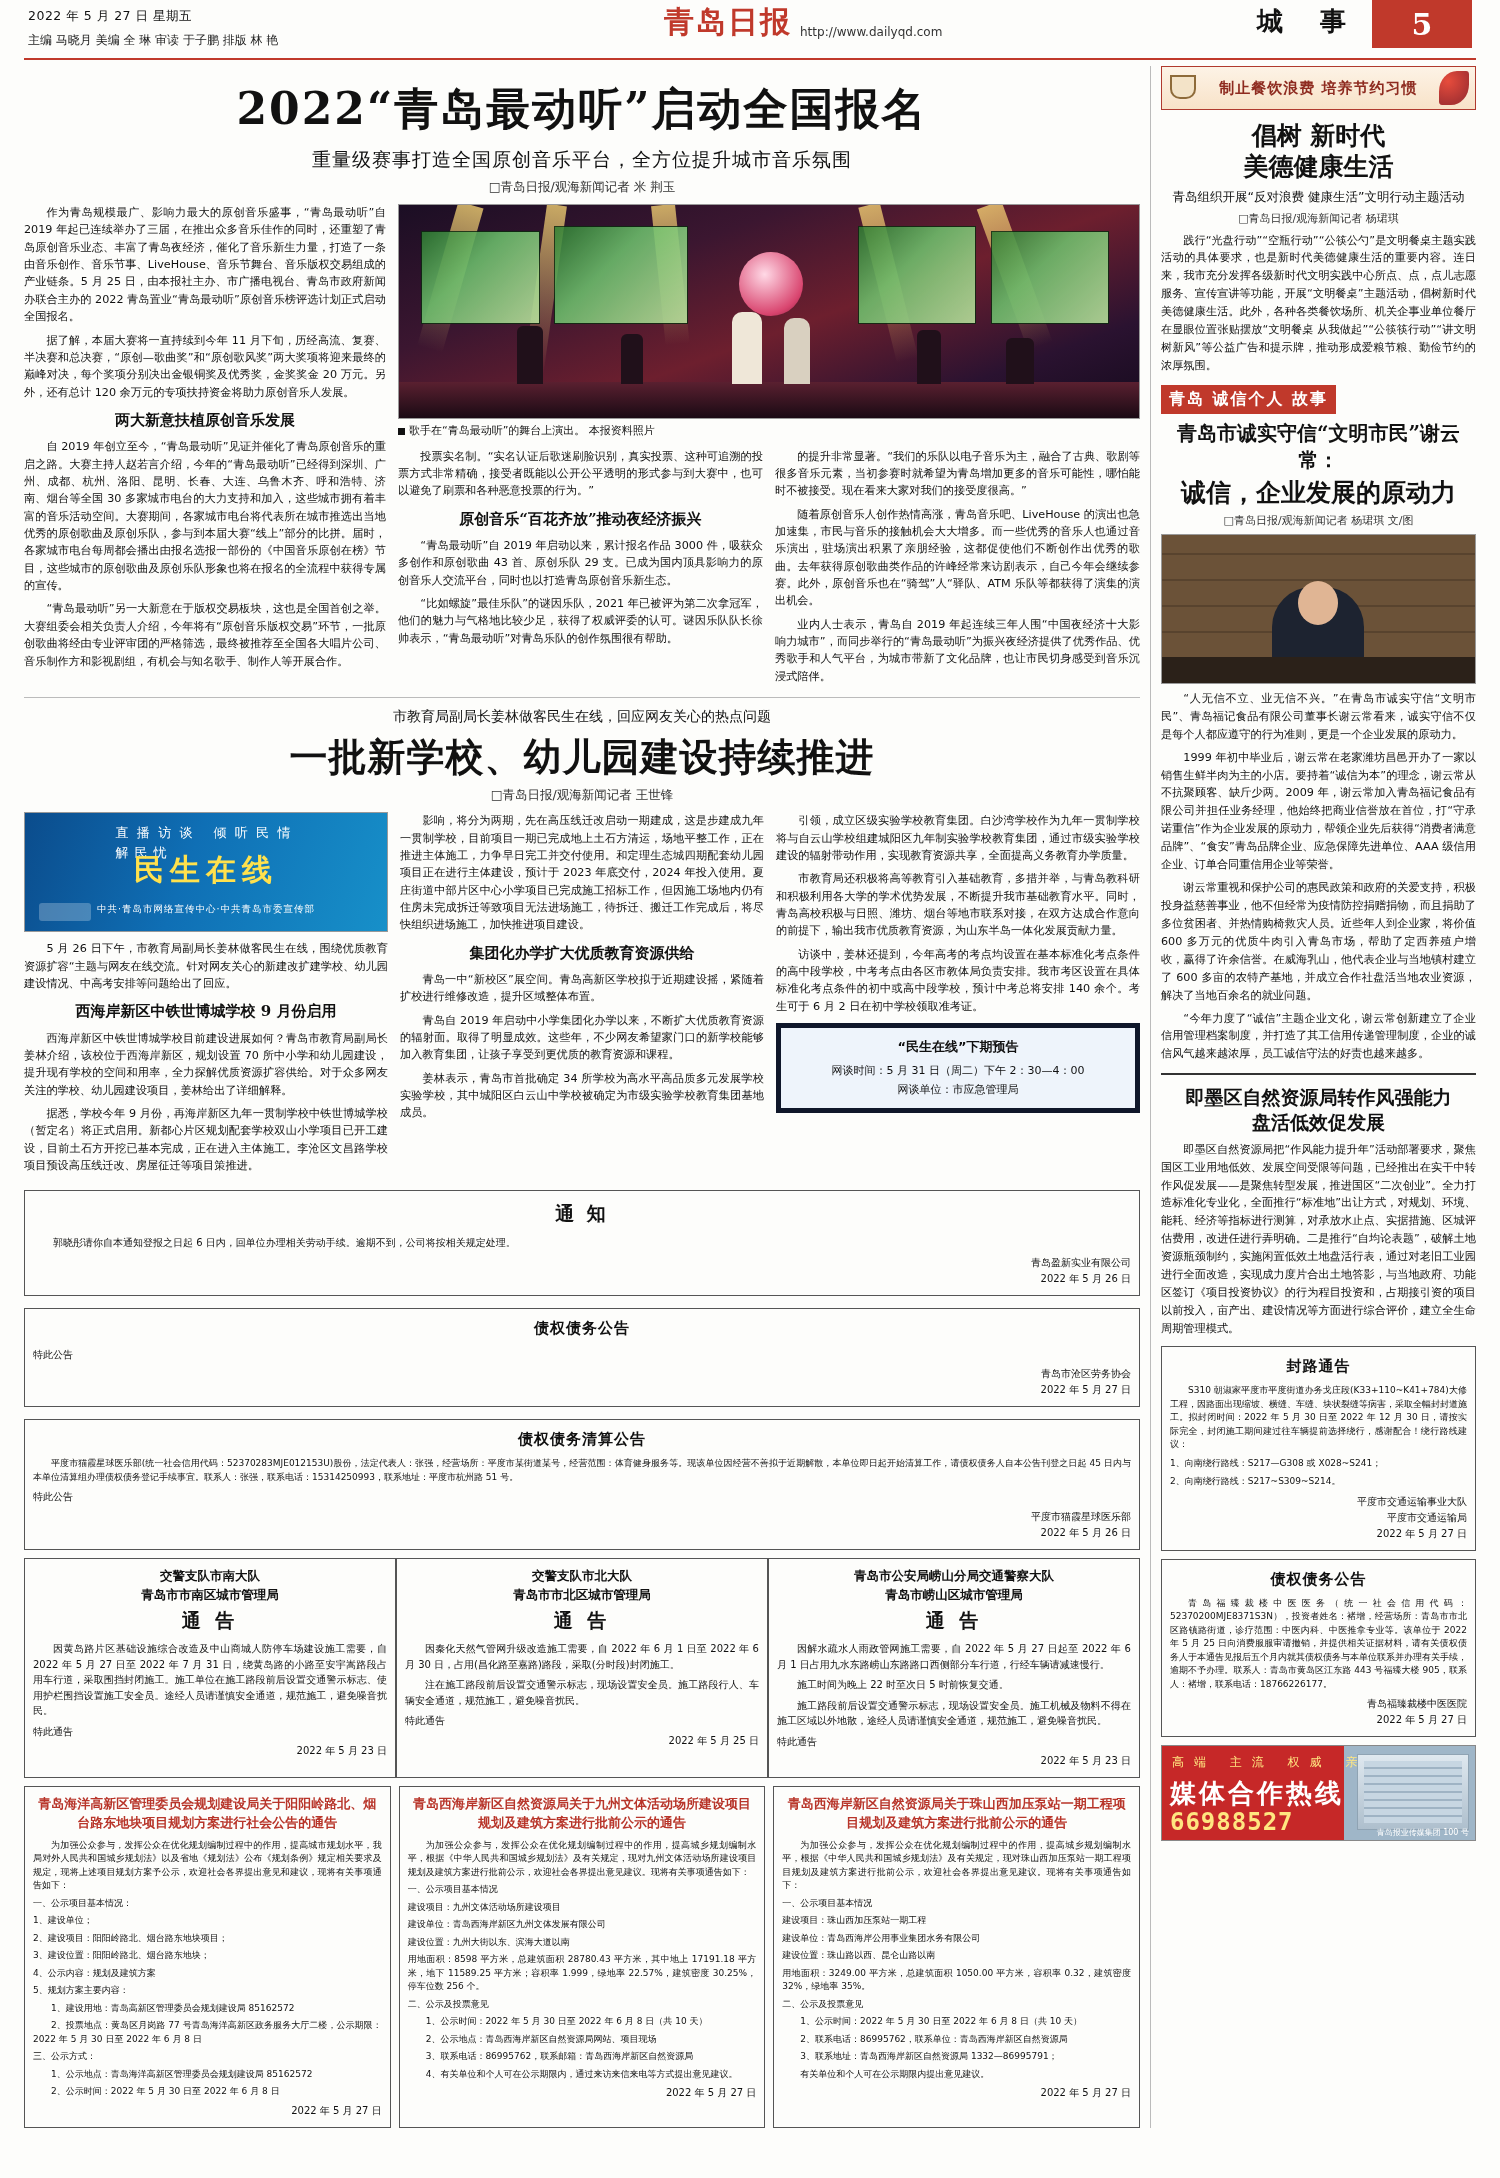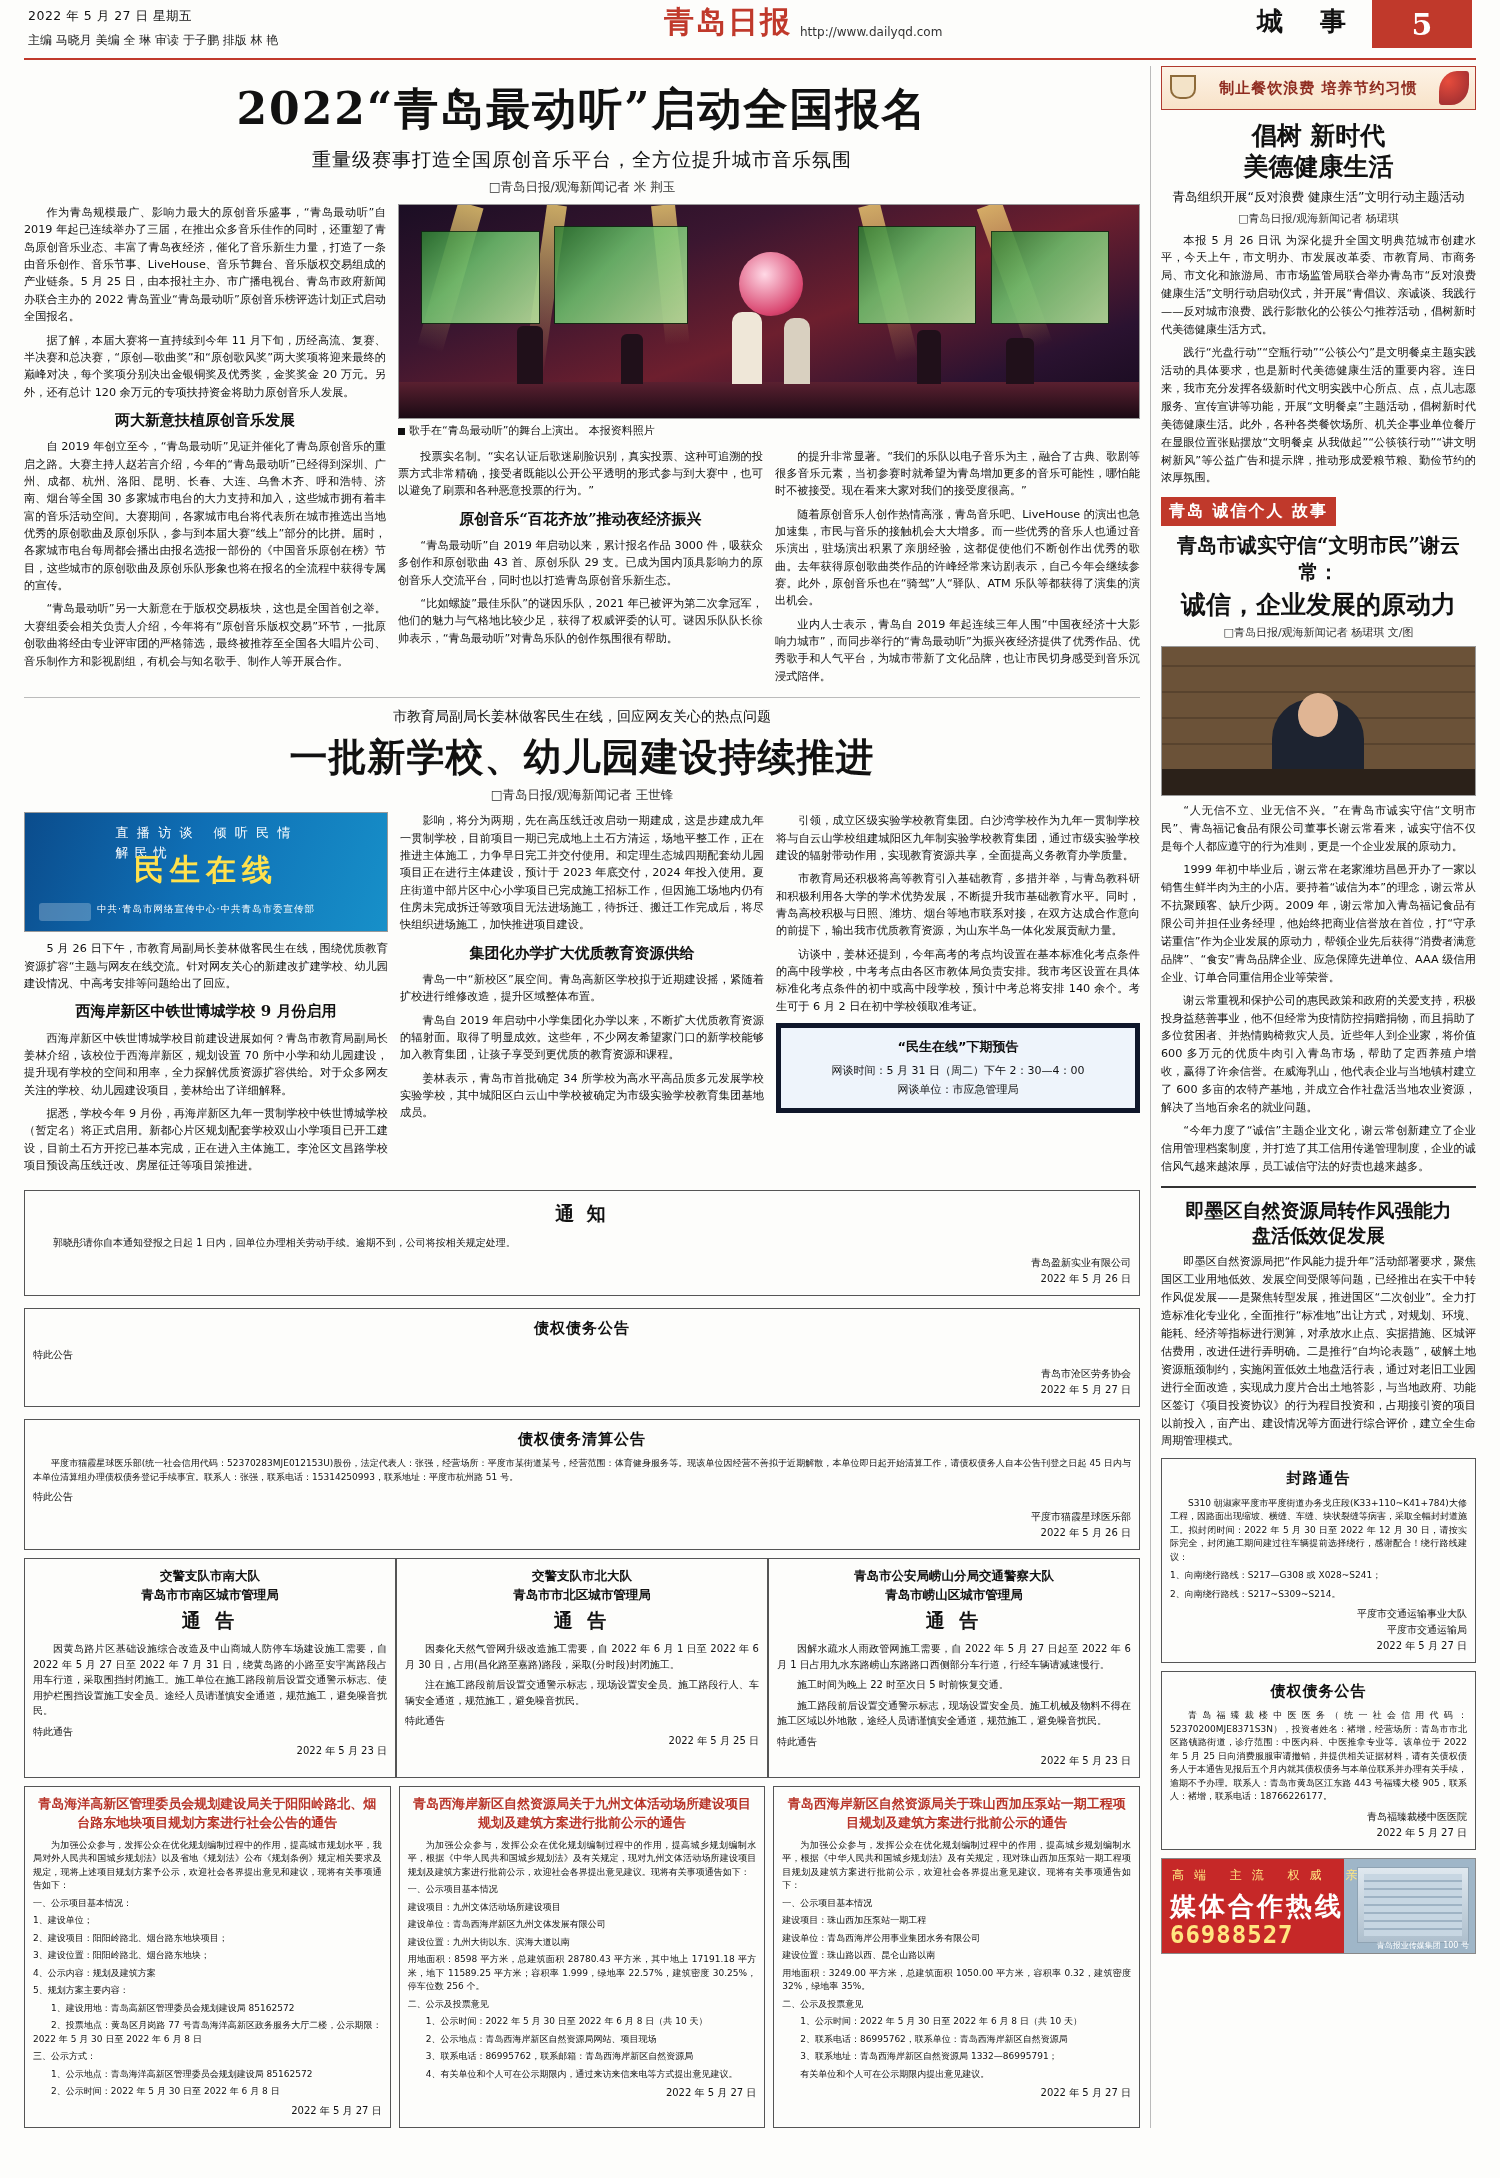--- a/index.html
+++ b/index.html
@@ -233,21 +233,21 @@
             <span class="t">“民生在线”下期预告</span>
             <div>网谈时间：5 月 31 日（周二）下午 2：30—4：00</div>
             <div>网谈单位：市应急管理局</div>
           </div>
         </div>
       </div>
 
       <div class="ann-grid">
         <div class="abox">
           <div class="title">通 知</div>
-          <p>郭晓彤请你自本通知登报之日起 1 日内，回单位办理相关劳动手续。逾期不到，公司将按相关规定处理。</p>
+          <p>郭晓彤请你自本通知登报之日起 6 日内，回单位办理相关劳动手续。逾期不到，公司将按相关规定处理。</p>
           <div class="right-sign">
             <div>青岛盈新实业有限公司</div>
             <div>2022 年 5 月 26 日</div>
           </div>
         </div>
         <div class="abox">
           <div class="title sm">债权债务公告</div>
           <div class="left-note">特此公告</div>
           <div class="right-sign">
             <div>青岛市沧区劳务协会</div>
@@ -360,21 +360,20 @@
         <div class="leaf"></div>
       </div>
 
       <div class="r-head">
         <div>倡树 新时代</div>
         <div>美德健康生活</div>
       </div>
       <div class="r-sub">青岛组织开展“反对浪费 健康生活”文明行动主题活动</div>
       <div class="r-by">□青岛日报/观海新闻记者  杨珺琪</div>
       <div class="r-text">
-        <p>本报 5 月 26 日讯  为深化提升全国文明典范城市创建水平，今天上午，市文明办、市发展改革委、市教育局、市商务局、市文化和旅游局、市市场监管局联合举办青岛市“反对浪费 健康生活”文明行动启动仪式，并开展“青倡议、亲诚谈、我践行——反对城市浪费、践行影散化的公筷公勺推荐活动，倡树新时代美德健康生活方式。</p>
         <p>践行“光盘行动”“空瓶行动”“公筷公勺”是文明餐桌主题实践活动的具体要求，也是新时代美德健康生活的重要内容。连日来，我市充分发挥各级新时代文明实践中心所点、点，点儿志愿服务、宣传宣讲等功能，开展“文明餐桌”主题活动，倡树新时代美德健康生活。此外，各种各类餐饮场所、机关企事业单位餐厅在显眼位置张贴摆放“文明餐桌 从我做起”“公筷筷行动”“讲文明树新风”等公益广告和提示牌，推动形成爱粮节粮、勤俭节约的浓厚氛围。</p>
       </div>
 
       <div class="r-tag-row">
         <span class="r-tag">青岛 诚信个人 故事</span>
       </div>
       <div class="r-head2">青岛市诚实守信“文明市民”谢云常：</div>
       <div class="r-head3">诚信，企业发展的原动力</div>
       <div class="r-by">□青岛日报/观海新闻记者  杨珺琪  文/图</div>
 

